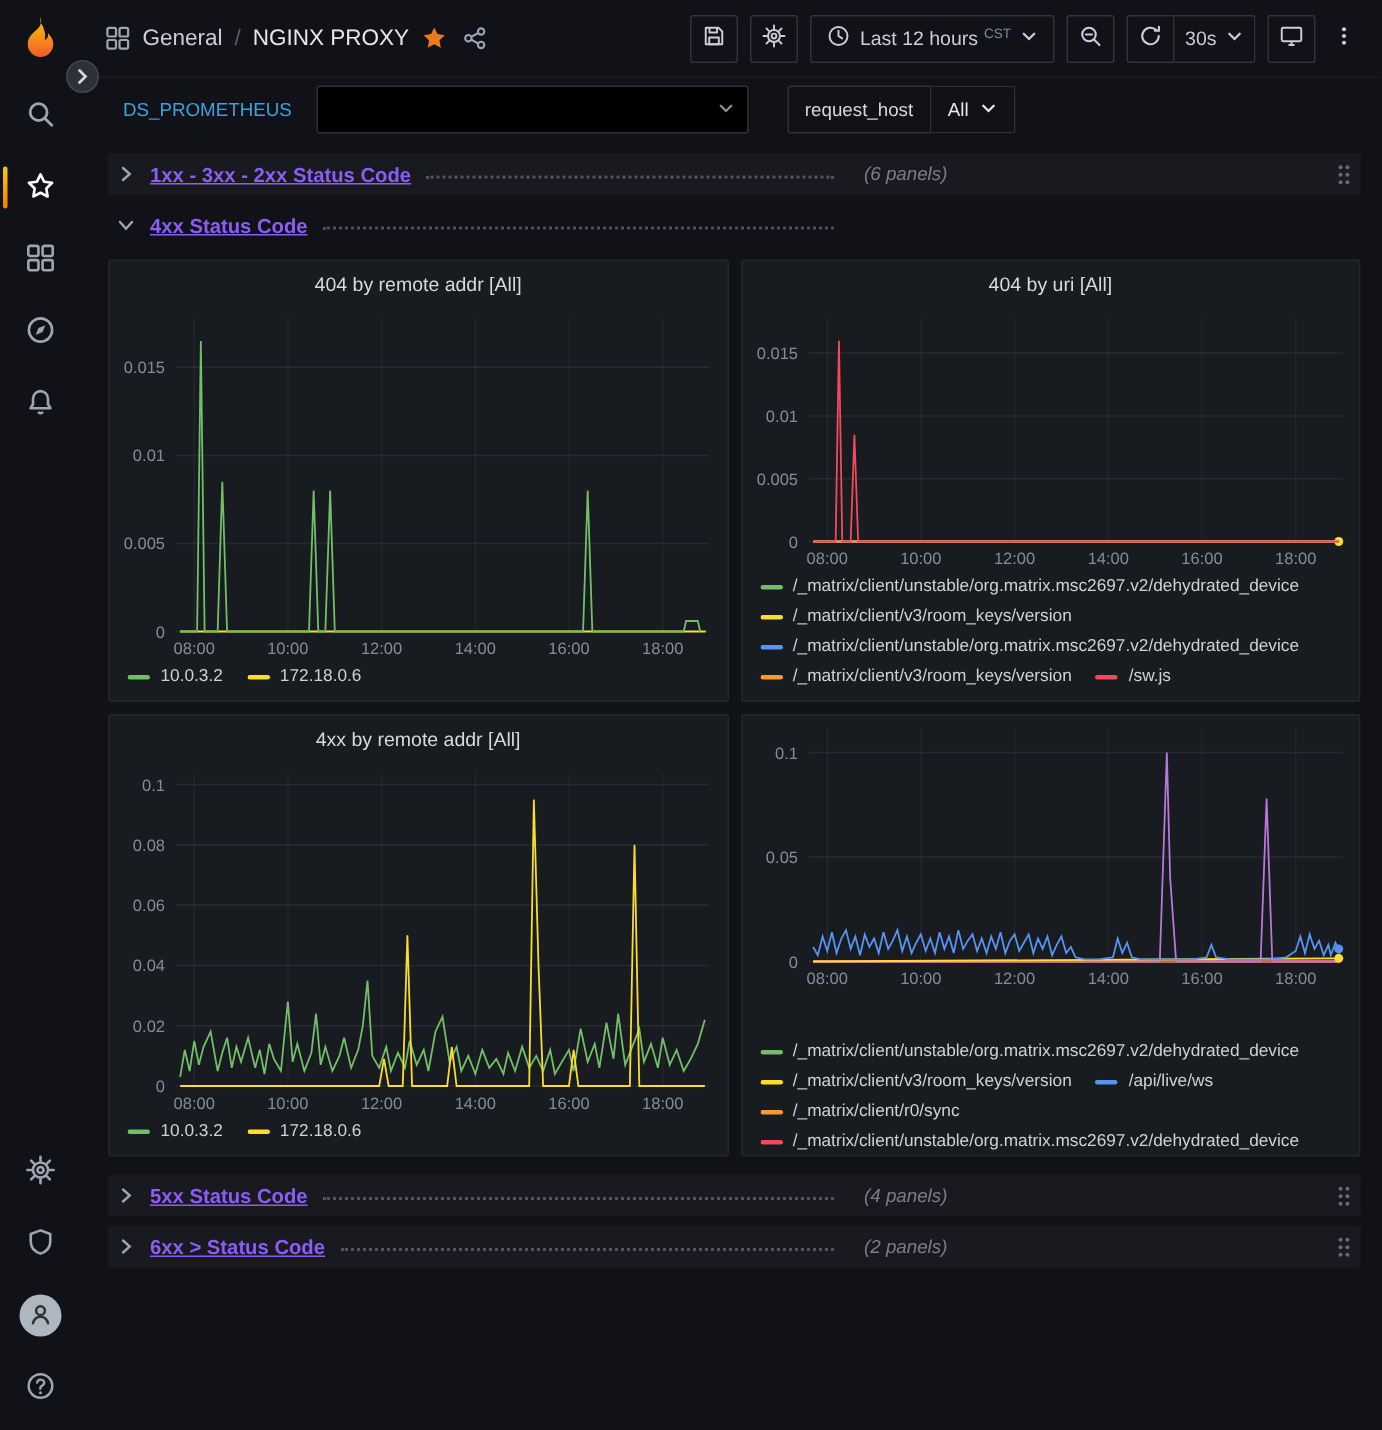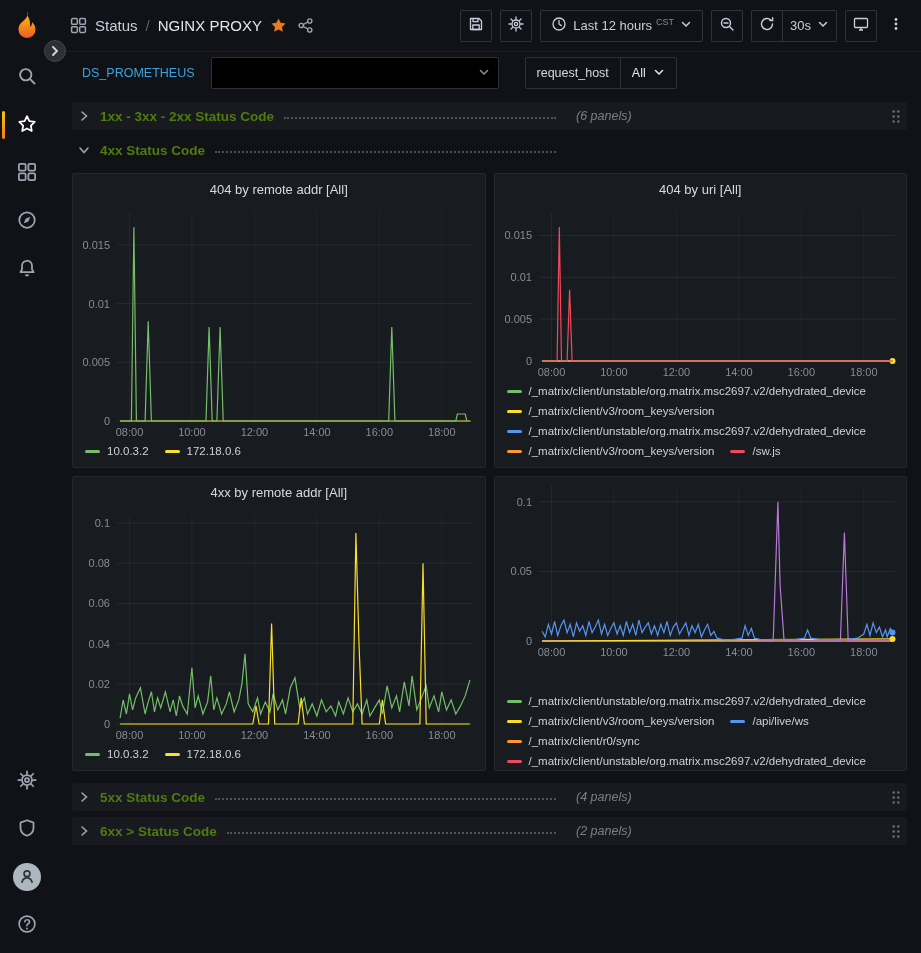--- a/index.html
+++ b/index.html
@@ -66,21 +66,21 @@
   .chip-value { border-radius:0 2px 2px 0; border-left:none; color:#e6e7e8; gap:7px; cursor:pointer; }
 
   
   .dash { flex:1; min-height:0; padding:2px 14px 0 18px; overflow:hidden; }
   .row-h { display:flex; align-items:center; height:28px; padding:0 6px; border-radius:2px; cursor:pointer;
     color:#d8d9da; margin-top:6px; }
   .row-h.collapsed { background:rgba(204,204,220,0.045); }
   .row-chev { display:flex; color:#9da5b3; width:16px; }
   .row-chev svg { width:12px; height:12px; }
   .row-left { display:flex; align-items:center; width:472px; flex-shrink:0; min-width:0; }
-  .row-title { font-weight:700; font-size:13.5px; margin-left:6px; white-space:nowrap; color:#4d7c0f; }
+  .row-title { font-weight:700; font-size:13.5px; margin-left:6px; white-space:nowrap; color:#8b5cf6;text-decoration:underline; }
   .dots { flex:1; height:0; border-bottom:2px dotted rgba(204,204,220,0.32); margin:0 10px;
     transform:translateY(2px); }
   .row-count { font-style:italic; font-size:12.5px; color:rgba(204,204,220,0.55); margin-left:10px;
     white-space:nowrap; }
   .row-drag { margin-left:auto; color:rgba(204,204,220,0.45); display:flex; cursor:grab; }
   .row-drag svg { width:10px; height:15px; }
 
   .grid { display:grid; grid-template-columns:1fr 1fr; gap:8px; margin:9px 0 12px; }
   .panel { background:#181b1f; border:1px solid rgba(204,204,220,0.07); border-radius:2px; height:295px;
     display:flex; flex-direction:column; overflow:hidden; }
@@ -183,21 +183,21 @@
 
     <header class="topbar">
       <span class="icon">
           <svg viewBox="0 0 16 16" fill="none" stroke="currentColor" stroke-width="1.4">
             <rect x="1.5" y="1.5" width="5.4" height="5.4" rx="1"></rect>
             <rect x="9.1" y="1.5" width="5.4" height="5.4" rx="1"></rect>
             <rect x="1.5" y="9.1" width="5.4" height="5.4" rx="1"></rect>
             <rect x="9.1" y="9.1" width="5.4" height="5.4" rx="1"></rect>
           </svg>
         </span>
-      <span class="crumb-section">Status</span>
+      <span class="crumb-section">General</span>
       <span class="crumb-sep">/</span>
       <span class="crumb-title">NGINX PROXY</span>
       <span class="icon star-filled">
           <svg viewBox="0 0 16 16" fill="currentColor">
             <path d="M8 1.3l2 4.1 4.6.7-3.3 3.2.8 4.6L8 11.7l-4.1 2.2.8-4.6L1.4 6.1 6 5.4z"></path>
           </svg>
         </span>
       <span class="icon share-ic">
           <svg viewBox="0 0 16 16" fill="none" stroke="currentColor" stroke-width="1.3">
             <circle cx="4" cy="8" r="2"></circle>

